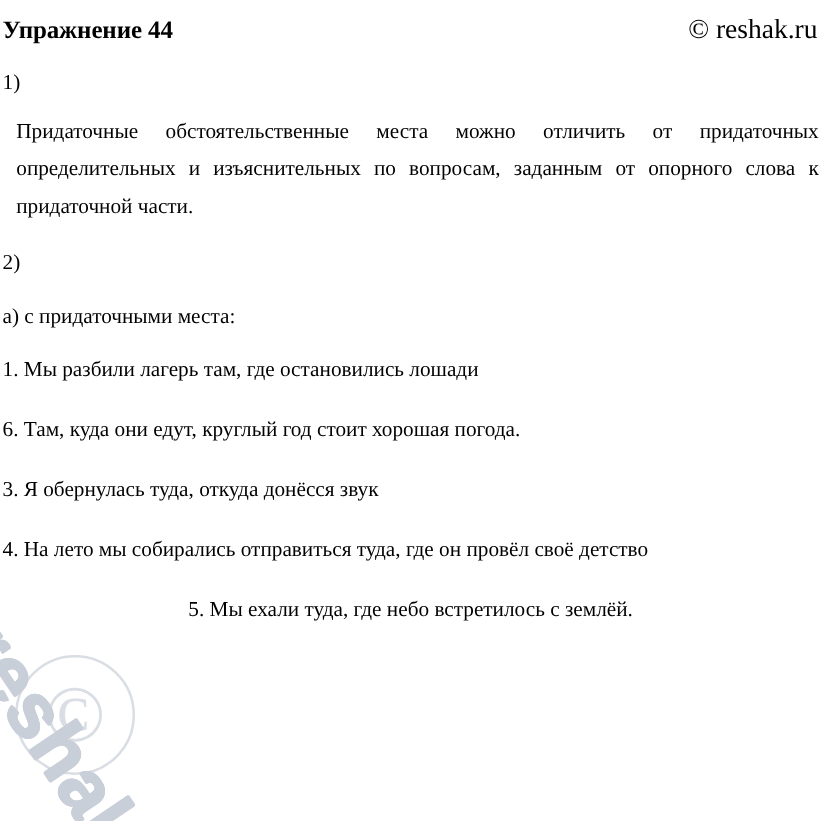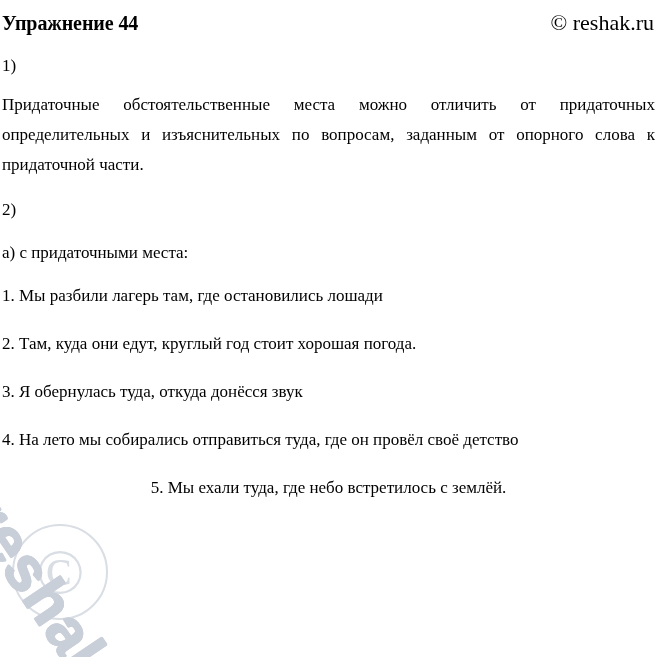--- a/index.html
+++ b/index.html
@@ -58,21 +58,21 @@
 
   
   .para {
     font-size: 17px;
     line-height: 30px;
     text-align: justify;
     text-justify: inter-word;
     margin: 12px 0 0 0;
     hyphens: none;
   }
-  .para.first { margin-top: 14px; }
+  .para.first { margin-top: 14px; margin-left: 11px; }
 
   
   .sub-head {
     font-size: 17px;
     line-height: 21px;
     margin: 22px 0 0 0;
   }
 
   
   .examples {
@@ -159,19 +159,19 @@
   <div class="marker">1)</div>
 
   <p class="para first">Придаточные обстоятельственные места можно отличить от придаточных определительных и изъяснительных по вопросам, заданным от опорного слова к придаточной части.</p>
 
   <div class="marker">2)</div>
 
   <div class="sub-head">а) с придаточными места:</div>
 
   <div class="examples">
     <div class="example">1. Мы разбили лагерь там, где остановились лошади</div>
-    <div class="example">2. Там, куда они едут, круглый год стоит хорошая погода.</div>
+    <div class="example">6. Там, куда они едут, круглый год стоит хорошая погода.</div>
     <div class="example">3. Я обернулась туда, откуда донёсся звук</div>
     <div class="example justified">4. На лето мы собирались отправиться туда, где он провёл своё детство</div>
     <div class="example">5. Мы ехали туда, где небо встретилось с землёй.</div>
   </div>
 
 </div>
 
 </body></html>

